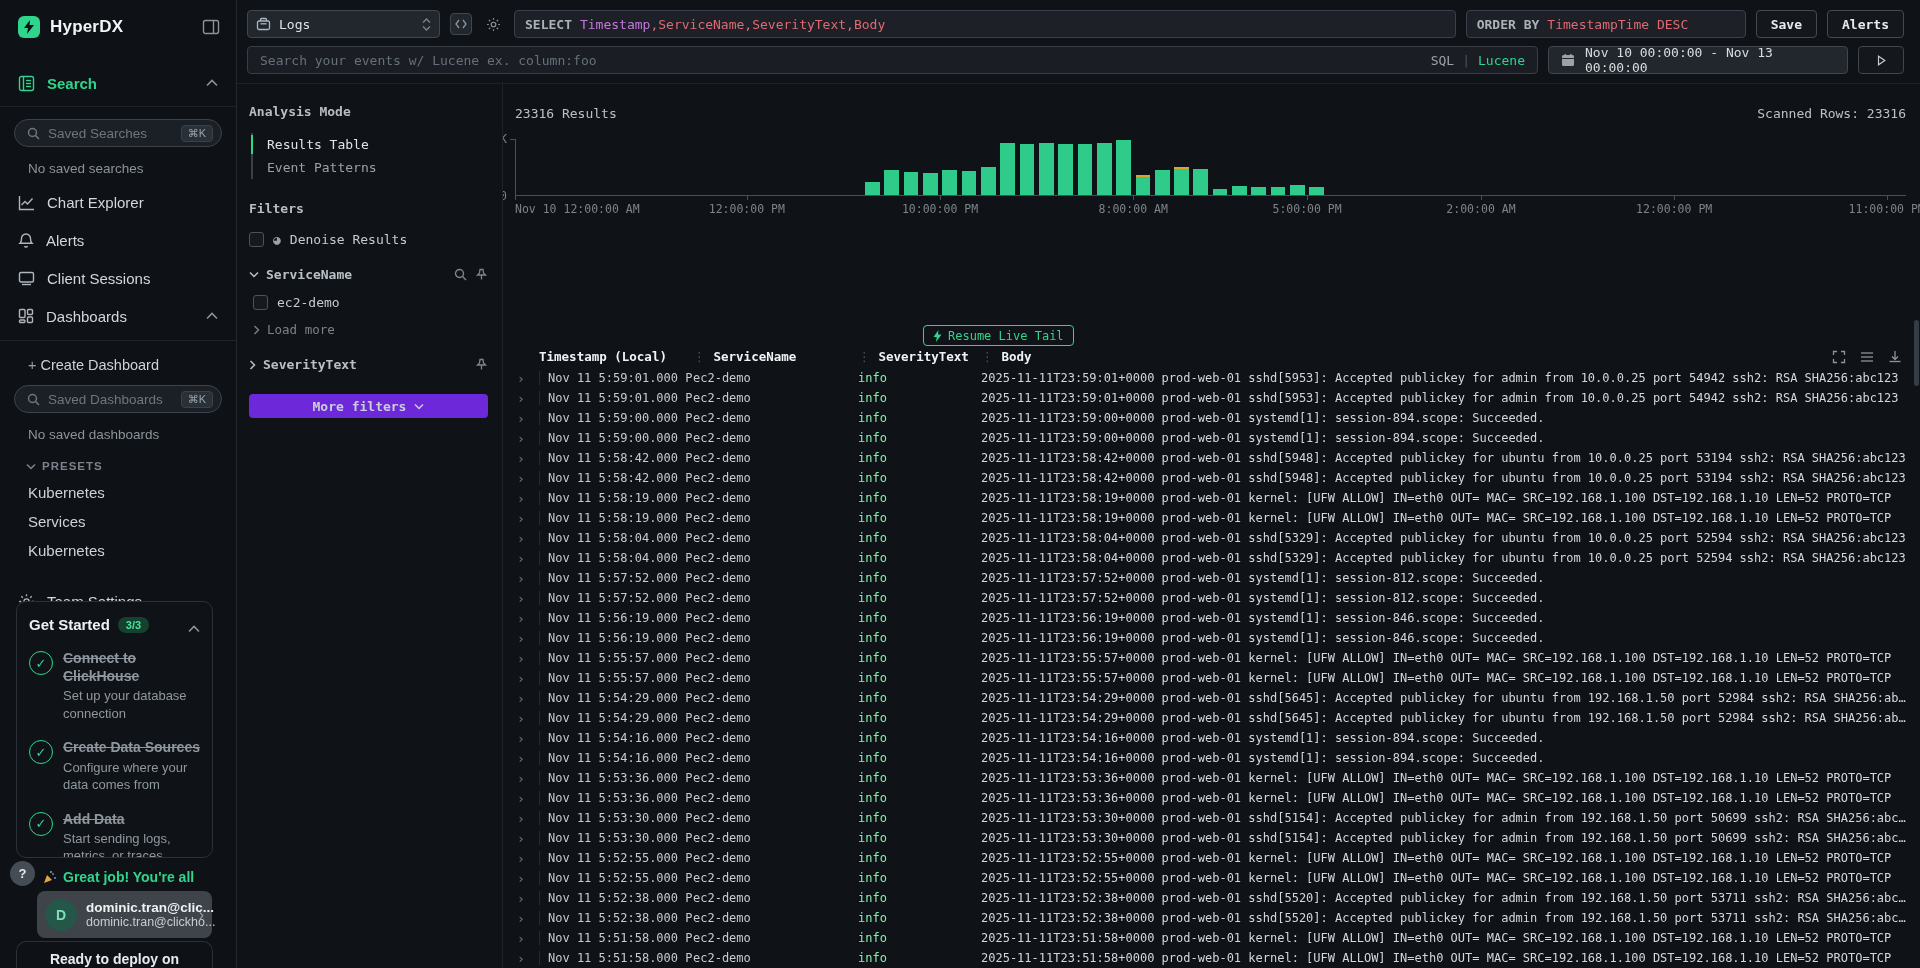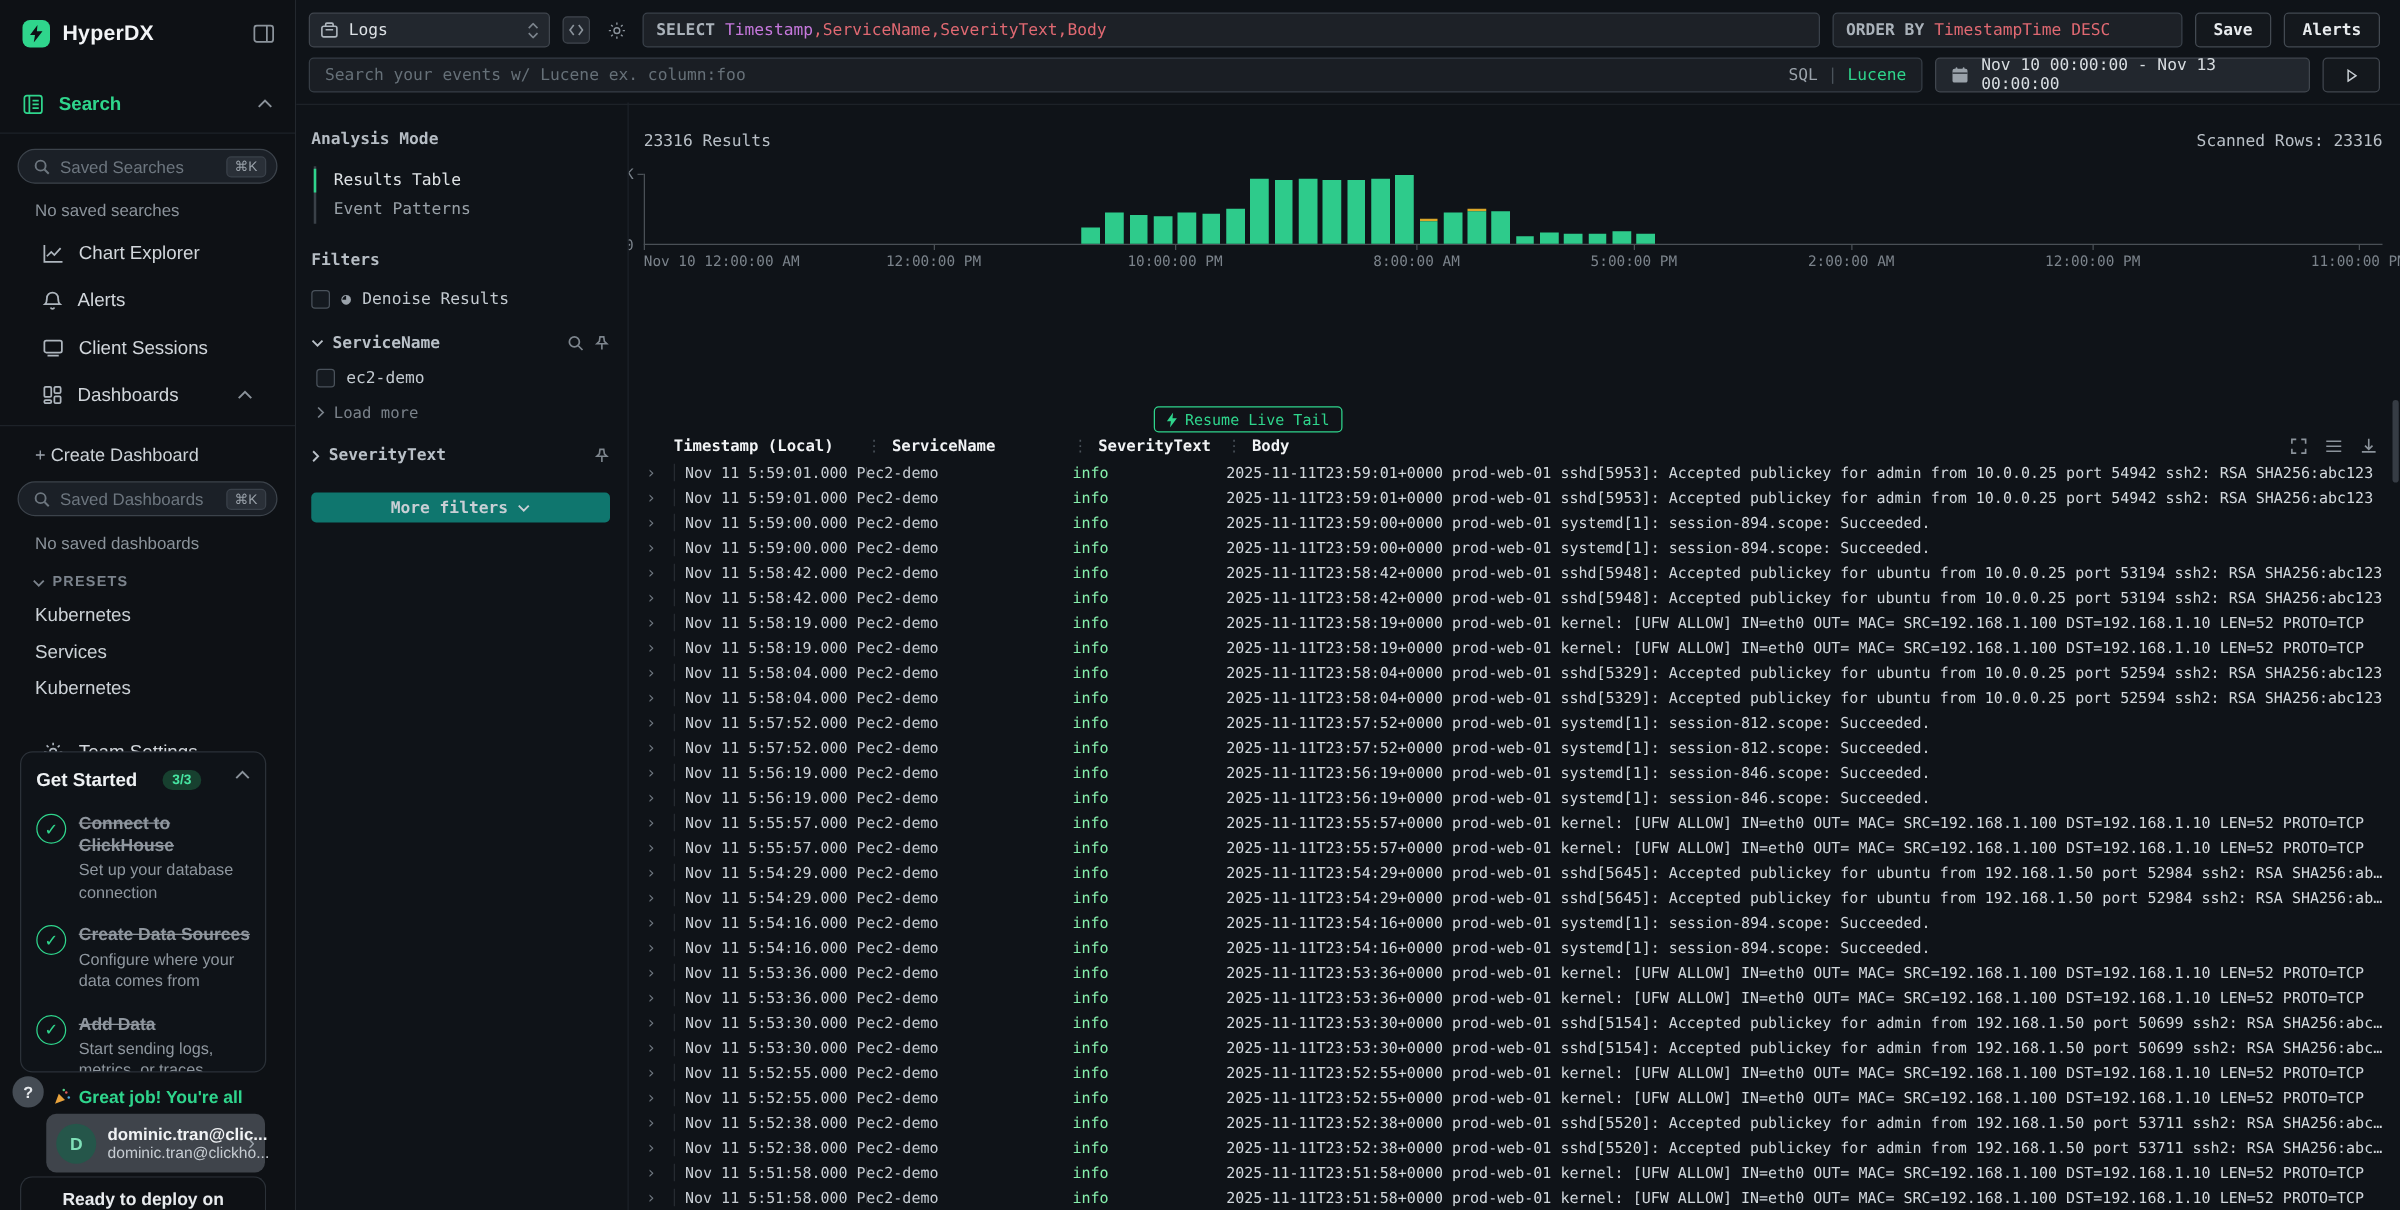--- a/index.html
+++ b/index.html
@@ -15,29 +15,29 @@
   .logo-badge { width:22px; height:22px; border-radius:6px; background:#2fd58c; display:flex; align-items:center; justify-content:center; }
   .logo-text { font-size:17px; font-weight:bold; color:#f2f4f6; letter-spacing:.2px; flex:1; }
   .collapse-btn { color:#8b939b; cursor:pointer; }
   .nav-header { display:flex; align-items:center; gap:12px; padding:0 18px; margin-top:32px; height:26px; }
   .nav-header .lbl { font-size:15px; font-weight:bold; color:#2fd58c; flex:1; }
   .sb-divider { border-top:1px solid #1d2228; margin-top:10px; }
   .pill { height:28px; margin:12px 14px 0 14px; border:1px solid #3c434b; background:#1b2027; border-radius:14px; display:flex; align-items:center; gap:8px; padding:0 8px 0 12px; }
   .pill .ph { font-size:13.5px; color:#6d767f; flex:1; }
   .kbd { font-size:11px; color:#99a1a9; background:#2a3038; border:1px solid #3a414a; border-radius:4px; padding:1px 6px; }
   .sb-muted { font-size:13.5px; color:#8b939b; padding:14px 0 0 28px; }
-  .nav-item { display:flex; align-items:center; gap:12px; padding:0 34px; height:24px; margin-top:14px; color:#d2d7dc; font-size:15px; cursor:pointer; }
+  .nav-item { display:flex; align-items:center; gap:12px; padding:0 18px; height:24px; margin-top:14px; color:#d2d7dc; font-size:15px; cursor:pointer; }
   .nav-item .lbl { flex:1; }
   .nav-item .icn { color:#aeb6be; }
   .sub-link { font-size:14.5px; color:#cdd3d8; padding:0 0 0 28px; margin-top:16px; cursor:pointer; }
   .presets-hdr { display:flex; align-items:center; gap:6px; padding-left:26px; margin-top:18px; color:#7b838c; font-size:11.5px; font-weight:bold; letter-spacing:1px; }
   .preset { font-size:15px; color:#ccd2d7; padding-left:28px; margin-top:12px; cursor:pointer; }
 
   .gs-card { position:absolute; left:16px; top:601px; width:197px; height:257px; border:1px solid #2b3138; border-radius:10px; background:#0f1318; padding:14px 12px 0 12px; overflow:hidden; }
-  .gs-title-row { display:flex; align-items:flex-start; gap:20px; }
+  .gs-title-row { display:flex; align-items:flex-end; gap:8px; }
   .gs-title { font-size:15px; font-weight:bold; color:#eef1f3; }
   .gs-badge { font-size:11px; font-weight:bold; color:#46e3a1; background:#17402f; border-radius:10px; padding:2px 8px; }
   .gs-chev { margin-left:auto; color:#8b939b; }
   .gs-step { display:flex; gap:10px; margin-top:16px; }
   .gs-check { width:24px; height:24px; border-radius:50%; border:1.6px solid #2fd58c; color:#2fd58c; font-size:13px; display:flex; align-items:center; justify-content:center; flex:none; margin-top:2px; }
   .gs-step-title { font-size:14px; font-weight:bold; color:#8f969e; text-decoration:line-through; line-height:1.3; }
   .gs-step-desc { font-size:13px; color:#8f979f; line-height:1.35; margin-top:2px; }
 
   .help-bubble { position:absolute; left:10px; top:861px; width:25px; height:25px; border-radius:50%; background:#454c54; color:#e8ebee; font-size:13px; font-weight:bold; display:flex; align-items:center; justify-content:center; cursor:pointer; }
   .congrats { position:absolute; left:42px; top:869px; display:flex; gap:6px; align-items:center; width:170px; }
@@ -85,21 +85,21 @@
   .mode-item.active::before { content:""; position:absolute; left:-2px; top:2px; bottom:2px; width:2px; background:#2fd58c; }
   .fp-filters { margin-top:22px; }
   .frow { display:flex; align-items:center; gap:9px; margin-top:16px; font-size:13px; color:#c3cad0; }
   .cb { width:15px; height:15px; border:1px solid #4a525b; border-radius:3px; background:#151a20; flex:none; cursor:pointer; }
   .half-circle { color:#9aa2aa; font-size:13px; }
   .fgroup-hdr { display:flex; align-items:center; gap:7px; margin-top:20px; cursor:pointer; }
   .fgroup-name { font-size:13px; font-weight:bold; color:#b9c0c7; flex:1; }
   .fgroup-icons { display:flex; gap:8px; color:#7e868e; }
   .fopt { display:flex; align-items:center; gap:9px; margin:13px 0 0 4px; font-size:13px; color:#c3cad0; }
   .load-more { display:flex; align-items:center; gap:7px; margin:12px 0 0 4px; font-size:12.5px; color:#7a828a; cursor:pointer; }
-  .more-filters { margin-top:22px; height:24px; background:#0f766e; border-radius:4px; display:flex; align-items:center; justify-content:center; gap:8px; font-size:13px; font-weight:bold; color:#c9cfd5; cursor:pointer; }
+  .more-filters { margin-top:22px; height:24px; background:#6d28d9; border-radius:4px; display:flex; align-items:center; justify-content:center; gap:8px; font-size:13px; font-weight:bold; color:#c9cfd5; cursor:pointer; }
 
   
   .results { flex:1; position:relative; font-family:"DejaVu Sans Mono", monospace; overflow:hidden; }
   .res-head { position:absolute; top:24px; left:12px; right:14px; display:flex; justify-content:space-between; font-size:13px; color:#b9c0c7; }
   .chart { position:absolute; left:12px; right:14px; top:57px; height:57px; }
   .chart .y2k { position:absolute; left:-2px; top:-7px; transform:translateX(-100%); font-size:11.5px; color:#7b838b; padding-right:6px; }
   .chart .y0 { position:absolute; left:-2px; bottom:-7px; transform:translateX(-100%); font-size:11.5px; color:#7b838b; padding-right:6px; }
   .chart .yaxis { position:absolute; left:0; top:0; bottom:0; width:1px; background:#4a5056; }
   .chart .ytick { position:absolute; left:-5px; width:5px; height:1px; background:#4a5056; }
   .chart .xaxis { position:absolute; left:0; right:0; bottom:0; height:1px; background:#4a5056; }

